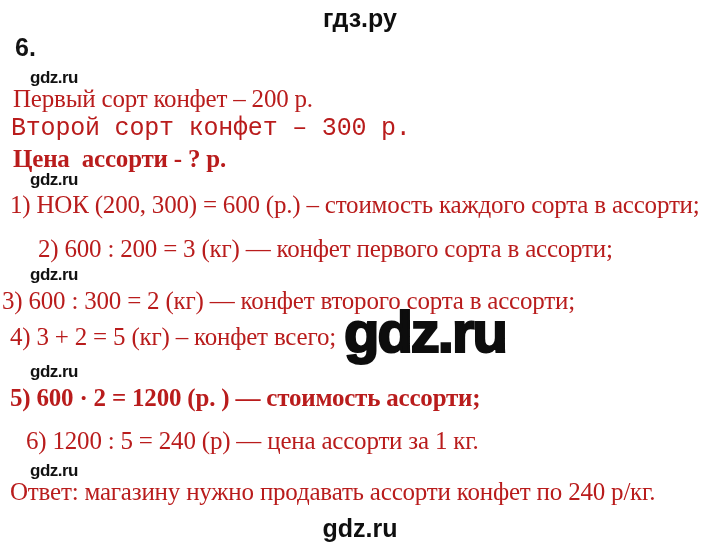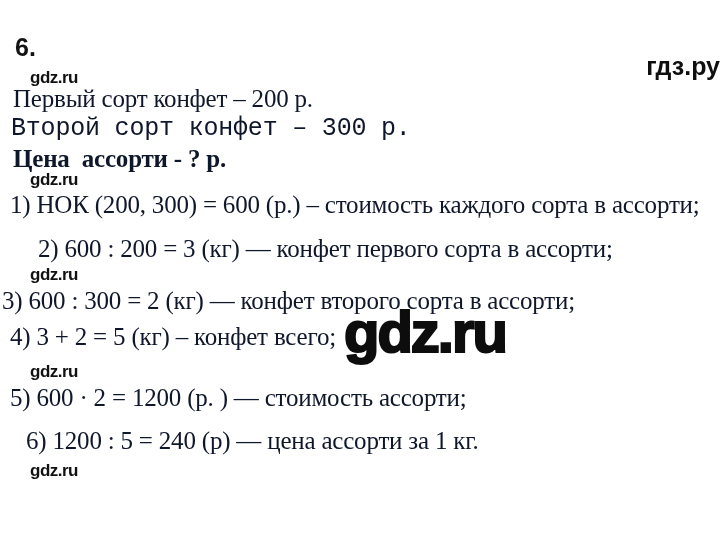--- a/index.html
+++ b/index.html
@@ -24,21 +24,21 @@
   .abs {
     position: absolute;
     white-space: pre;
   }
   
   .body-line {
     font-family: "Liberation Serif", serif;
     font-size: 25px;
     line-height: 28px;
     letter-spacing: -0.2px;
-    color: #0f172a;
+    color: #b91c1c;
   }
   
   .wm-small {
     font-family: "Liberation Sans", sans-serif;
     font-weight: 600;
     font-size: 17px;
     line-height: 17px;
     letter-spacing: -0.5px;
     color: #111111;
   }
@@ -54,24 +54,23 @@
   }
   
   .site-mark {
     font-family: "Liberation Sans", sans-serif;
     font-weight: 700;
     font-size: 25px;
     line-height: 28px;
     color: #0f0f0f;
     left: 0;
     right: 0;
-    text-align: right;
+    text-align: center;
     white-space: pre;
     position: absolute;
-    margin-top: 48px;
   }
   .task-number {
     font-family: "Liberation Sans", sans-serif;
     font-weight: 600;
     font-size: 25px;
     line-height: 26px;
     color: #131313;
   }
 </style>
 </head>
@@ -96,21 +95,22 @@
 
   <div class="abs wm-small" style="left:30px; top:266px;">gdz.ru</div>
 
   <div class="abs body-line" style="left:2px; top:287px;">3) 600 : 300 = 2 (кг) — конфет второго сорта в ассорти;</div>
   <div class="abs body-line" style="left:10px; top:323px;">4) 3 + 2 = 5 (кг) – конфет всего;</div>
 
   <div class="abs wm-large" style="left:344px; top:303px;">gdz.ru</div>
 
   <div class="abs wm-small" style="left:30px; top:363px;">gdz.ru</div>
 
-  <div class="abs body-line" style="left:10px; top:384px;">5) 600 · 2 = 1200 (р. ) — стоимость ассорти;</div>
+  <div class="abs body-line" style="left:10px; top:384px;font-weight:bold;">5) 600 · 2 = 1200 (р. ) — стоимость ассорти;</div>
   <div class="abs body-line" style="left:26px; top:427px;">6) 1200 : 5 = 240 (р) — цена ассорти за 1 кг.</div>
 
   <div class="abs wm-small" style="left:30px; top:462px;">gdz.ru</div>
 
+  <div class="abs body-line" style="left:10px; top:478px;">Ответ: магазину нужно продавать ассорти конфет по 240 р/кг.</div>
 
   <div class="site-mark" style="top:514px;">gdz.ru</div>
 
 </div>
 
 </body></html>

